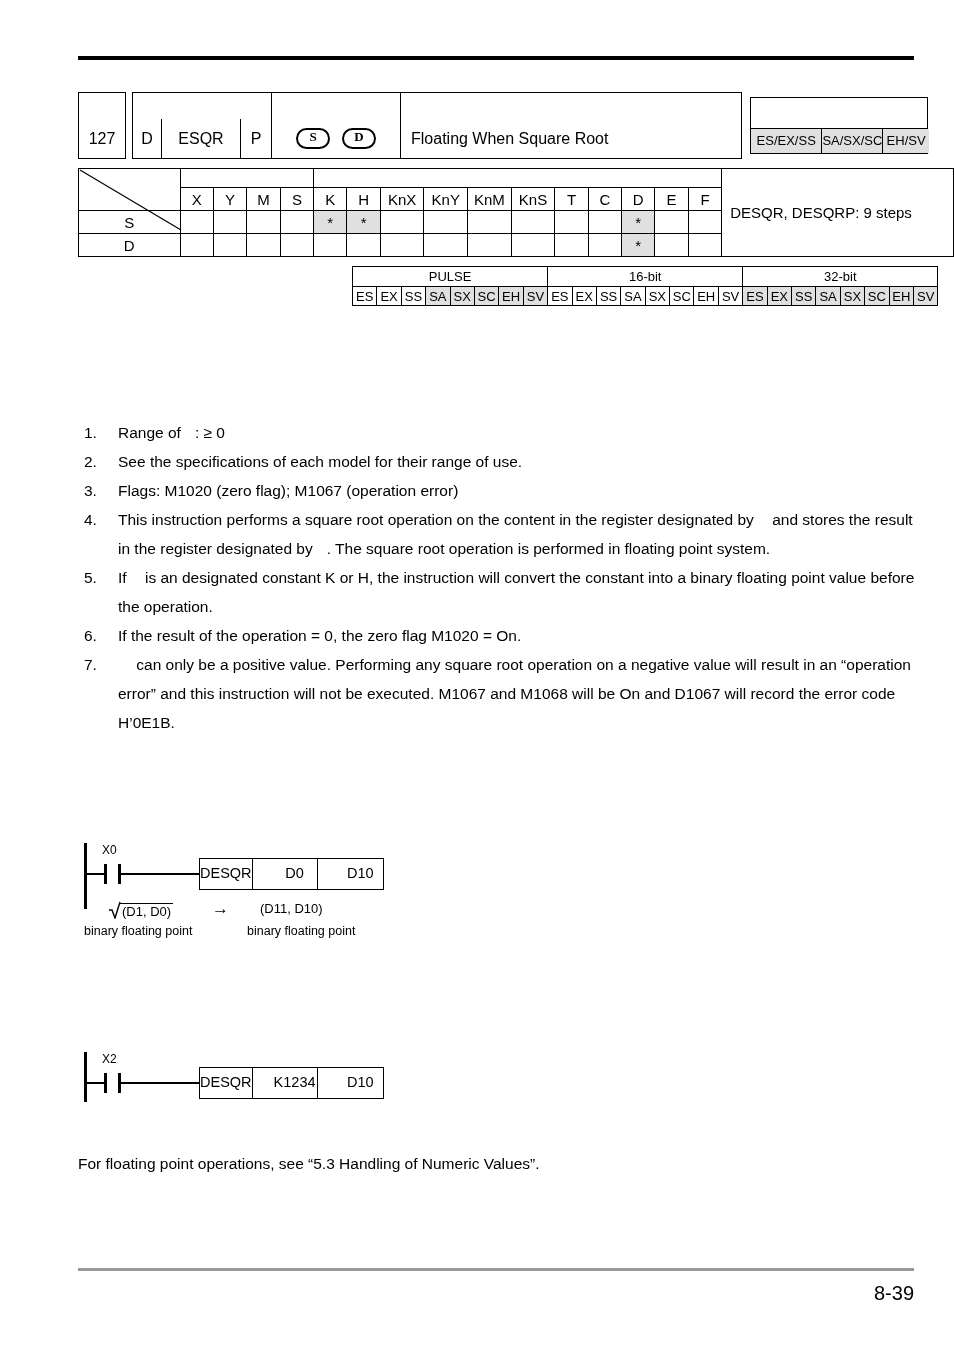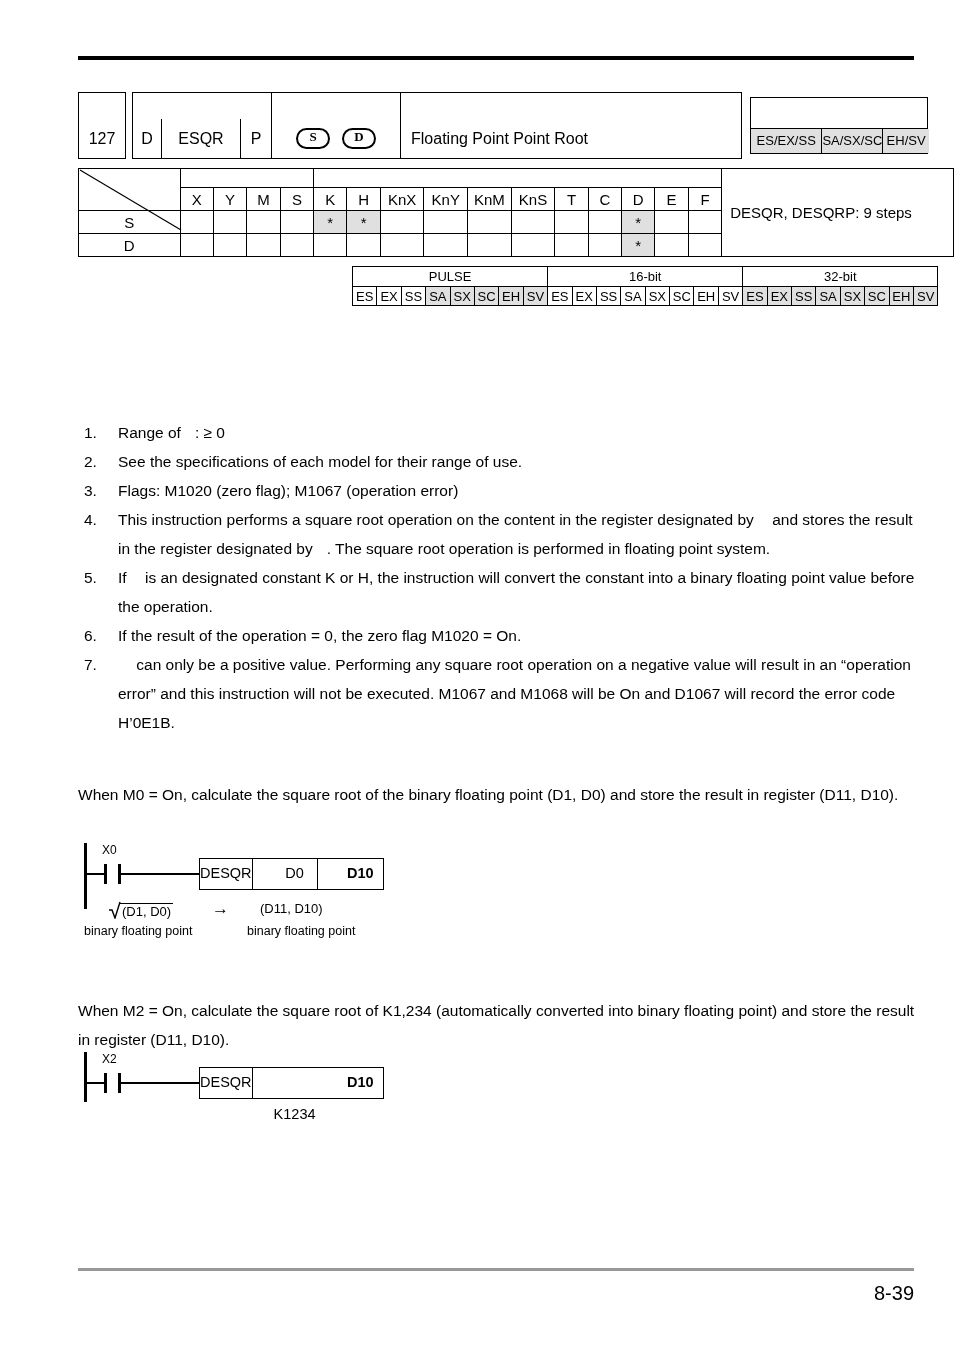--- a/index.html
+++ b/index.html
@@ -235,21 +235,21 @@
     height: 32px;
     gap: 20px;
   }
   .instr-cell {
     border-right: 1.5px solid #000;
     font-size: 14.5px;
     line-height: 29px;
     text-align: center;
     box-sizing: border-box;
   }
-  .instr-cell:last-child { border-right: none; font-weight: bold; }
+  .instr-cell:last-child { border-right: none; }
 
   
   .sqrt-annot {
     position: absolute;
     font-size: 13px;
     white-space: nowrap;
   }
   .radical { display: inline-block; vertical-align: middle; }
   .radicand {
     display: inline-block;
@@ -316,21 +316,21 @@
     </tr>
     <tr class="main-row">
       <td class="c-num">127</td>
       <td class="c-gap"></td>
       <td class="c-d">D</td>
       <td class="c-name">ESQR</td>
       <td class="c-p">P</td>
       <td class="c-sd">
         <span class="pill">S</span><span class="pill">D</span>
       </td>
-      <td class="c-desc">Floating Point Point Root</td>
+      <td class="c-desc">Floating When Square Root</td>
       <td class="c-gap2"></td>
     </tr>
   </tbody>
     </table>
 
   <table class="op-table">
     <tbody>
         <tr>
       <td class="op-corner" rowspan="2">
         <svg width="103" height="62" viewBox="0 0 103 62">
@@ -477,21 +477,20 @@
 
     <div class="note">
       <div class="note-num">7.</div>
       <div class="note-body">
         <span class="blank-sym"></span> <span>can only be a positive value. Performing any square root operation on a negative value will result in an “operation error” and this instruction will not be executed. M1067 and M1068 will be On and D1067 will record the error code H’0E1B.</span>
       </div>
     </div>
 
   </div>
 
-  <div class="ex-text ex1-text">When M0 = On, calculate the square root of the binary floating point (D1, D0) and store the result in register (D11, D10).</div>
 
   <div class="ladder" style="left:84px; top:843px; width:420px; height:100px;">
     <div class="ladder-rail" style="left:0px; top:0px; height:66px;"></div>
     <div class="contact-label" style="left:18px; top:0px;">X0</div>
     <div class="wire-h" style="left:2px; top:30px; width:18px;"></div>
     <div class="contact-bar" style="left:20px; top:21px;"></div>
     <div class="contact-bar" style="left:34px; top:21px;"></div>
     <div class="wire-h" style="left:36px; top:30px; width:80px;"></div>
     <div class="instr-box" style="left:115px; top:15px; width:185px;">
       <div class="instr-cell" style="width:62px;">DESQR</div>
@@ -505,32 +504,32 @@
           <polyline points="1,11 4,11 7,19 12,3" fill="none" stroke="#000" stroke-width="1.4"></polyline>
         </svg>
       </span><span class="radicand">(D1, D0)</span>
     </div>
     <div class="arrow-glyph" style="left:128px; top:56px;">→</div>
     <div class="sqrt-annot" style="left:176px; top:58px;">(D11, D10)</div>
     <div class="annot-sub" style="left:0px; top:81px;">binary floating point</div>
     <div class="annot-sub" style="left:163px; top:81px;">binary floating point</div>
   </div>
 
-  <div class="ex-text ex2-text">When M2 = On, calculate the square root of K1,234 (automatically converted into binary floating point) and store the result in register (D11, D10).</div>
 
   <div class="ladder" style="left:84px; top:1052px; width:420px; height:56px;">
     <div class="ladder-rail" style="left:0px; top:0px; height:50px;"></div>
     <div class="contact-label" style="left:18px; top:0px;">X2</div>
     <div class="wire-h" style="left:2px; top:30px; width:18px;"></div>
     <div class="contact-bar" style="left:20px; top:21px;"></div>
     <div class="contact-bar" style="left:34px; top:21px;"></div>
     <div class="wire-h" style="left:36px; top:30px; width:80px;"></div>
     <div class="instr-box" style="left:115px; top:15px; width:185px;">
       <div class="instr-cell" style="width:62px;">DESQR</div>
-      <div class="instr-cell" style="width:61px;margin-top:32px;">K1234</div>
+      <div class="instr-cell" style="width:61px;">K1234</div>
       <div class="instr-cell" style="width:62px;">D10</div>
     </div>
   </div>
 
+  <div class="footer-text">For floating point operations, see “5.3 Handling of Numeric Values”.</div>
   <div class="foot-rule"></div>
   <div class="page-num">8-39</div>
 
 </div>
 
 </body></html>

